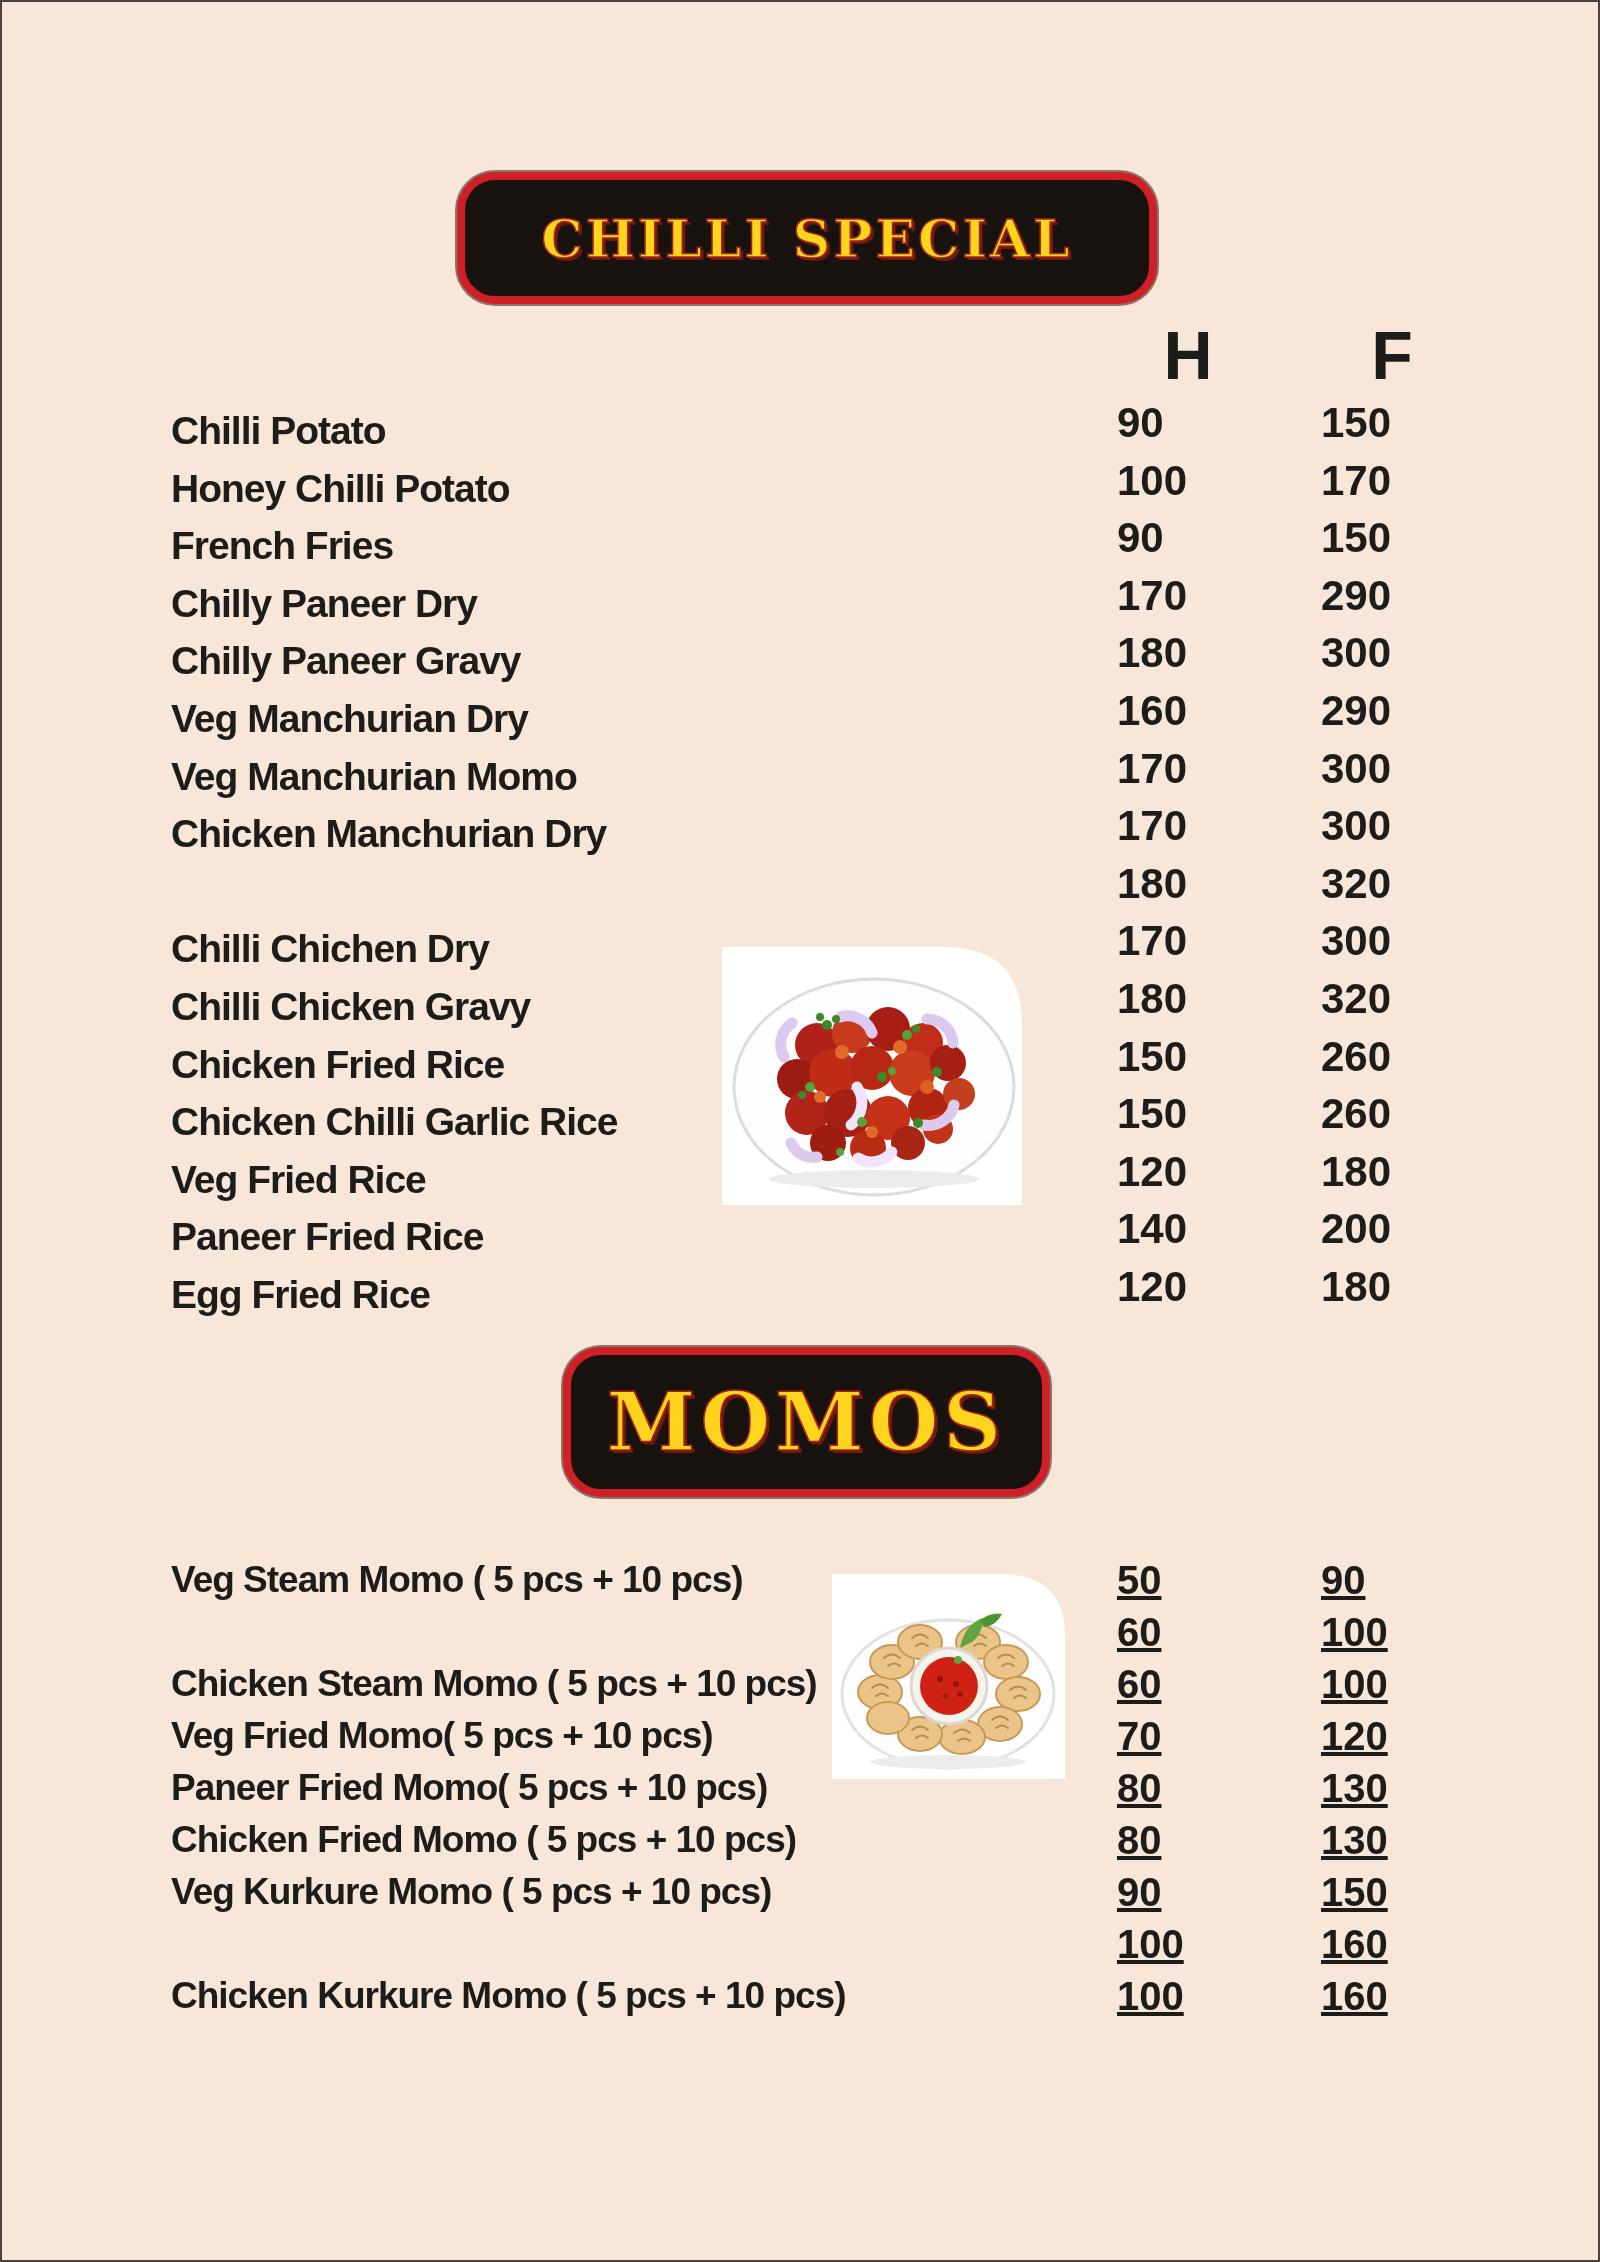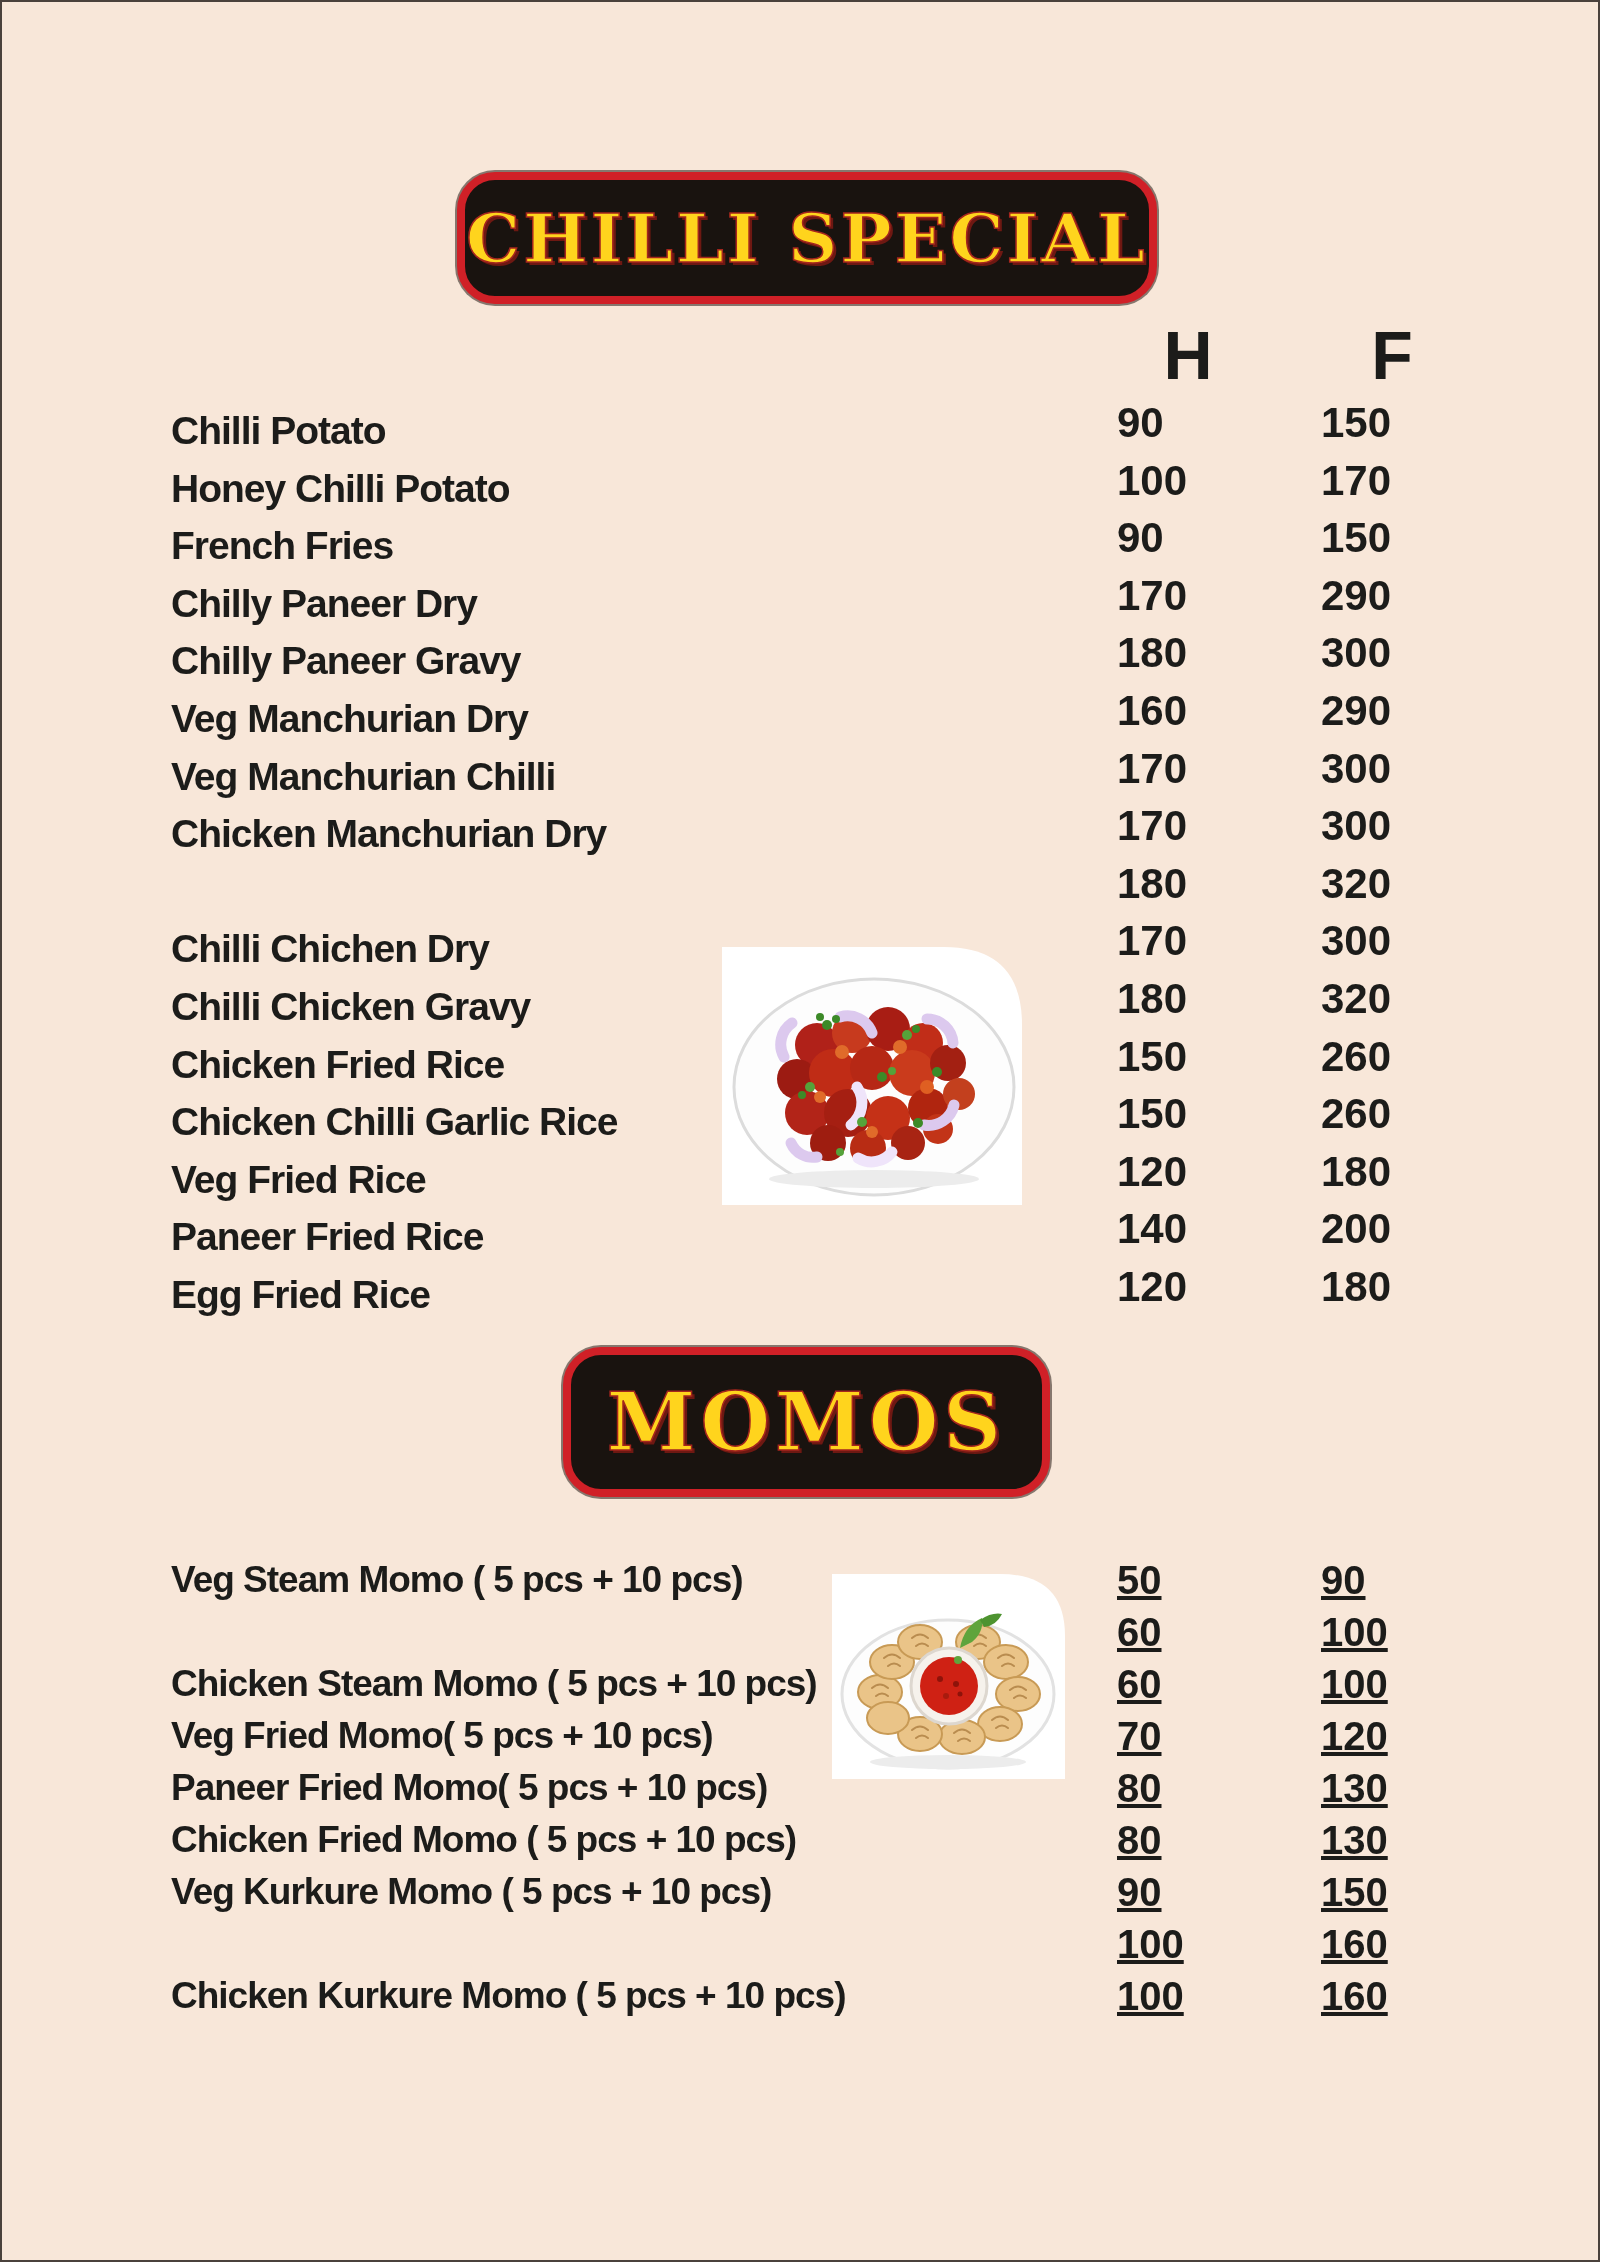--- a/index.html
+++ b/index.html
@@ -32,21 +32,21 @@
   }
   .banner-title{
     font-family:"DejaVu Serif",serif;
     font-weight:bold;
     color:var(--title-text);
     -webkit-text-stroke:1.5px #a5261d;
     text-shadow:3px 3px 0 #6e1812;
     white-space:nowrap;
   }
   #banner-chilli{left:455px;top:170px;width:700px;height:132px;}
-  #banner-chilli .banner-title{font-size:68px;letter-spacing:3px;}
+  #banner-chilli .banner-title{font-size:52px;letter-spacing:3px;}
   #banner-momos{left:561px;top:1345px;width:487px;height:150px;}
   #banner-momos .banner-title{font-size:80px;letter-spacing:5px;}
 
   
   .col-header{
     position:absolute;top:314px;width:140px;
     text-align:center;font-size:68px;font-weight:bold;
     color:var(--item-text);z-index:2;
   }
   #hdr-h{left:1116px;}
@@ -178,21 +178,21 @@
         <span class="price f">300</span>
       </div>
 
       <div class="row">
         <span class="name">Veg Manchurian Dry</span>
         <span class="price h">160</span>
         <span class="price f">290</span>
       </div>
 
       <div class="row">
-        <span class="name">Veg Manchurian Chilli</span>
+        <span class="name">Veg Manchurian Momo</span>
         <span class="price h">170</span>
         <span class="price f">300</span>
       </div>
 
       <div class="row">
         <span class="name">Chicken Manchurian Dry</span>
         <span class="price h">170</span>
         <span class="price f">300</span>
       </div>
 

